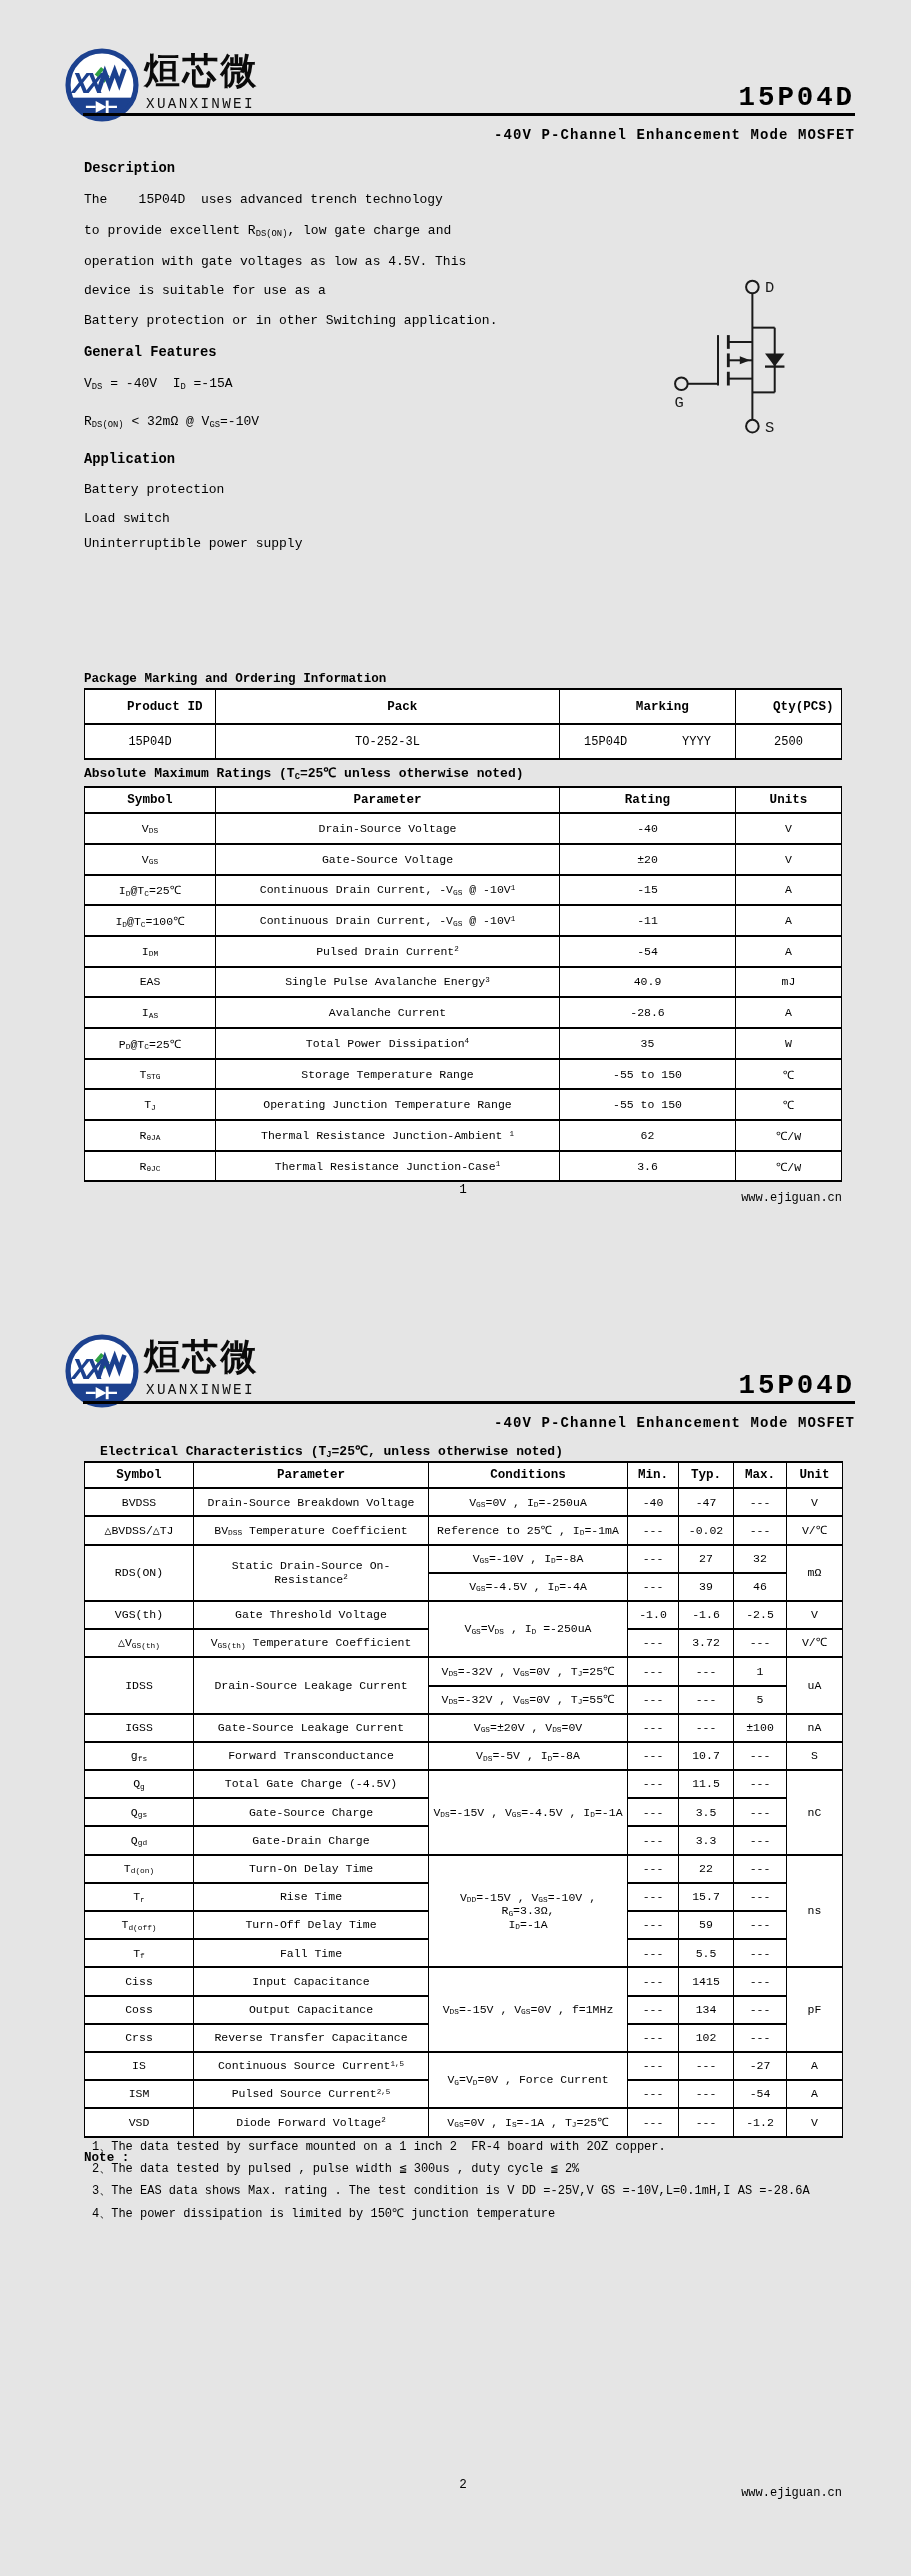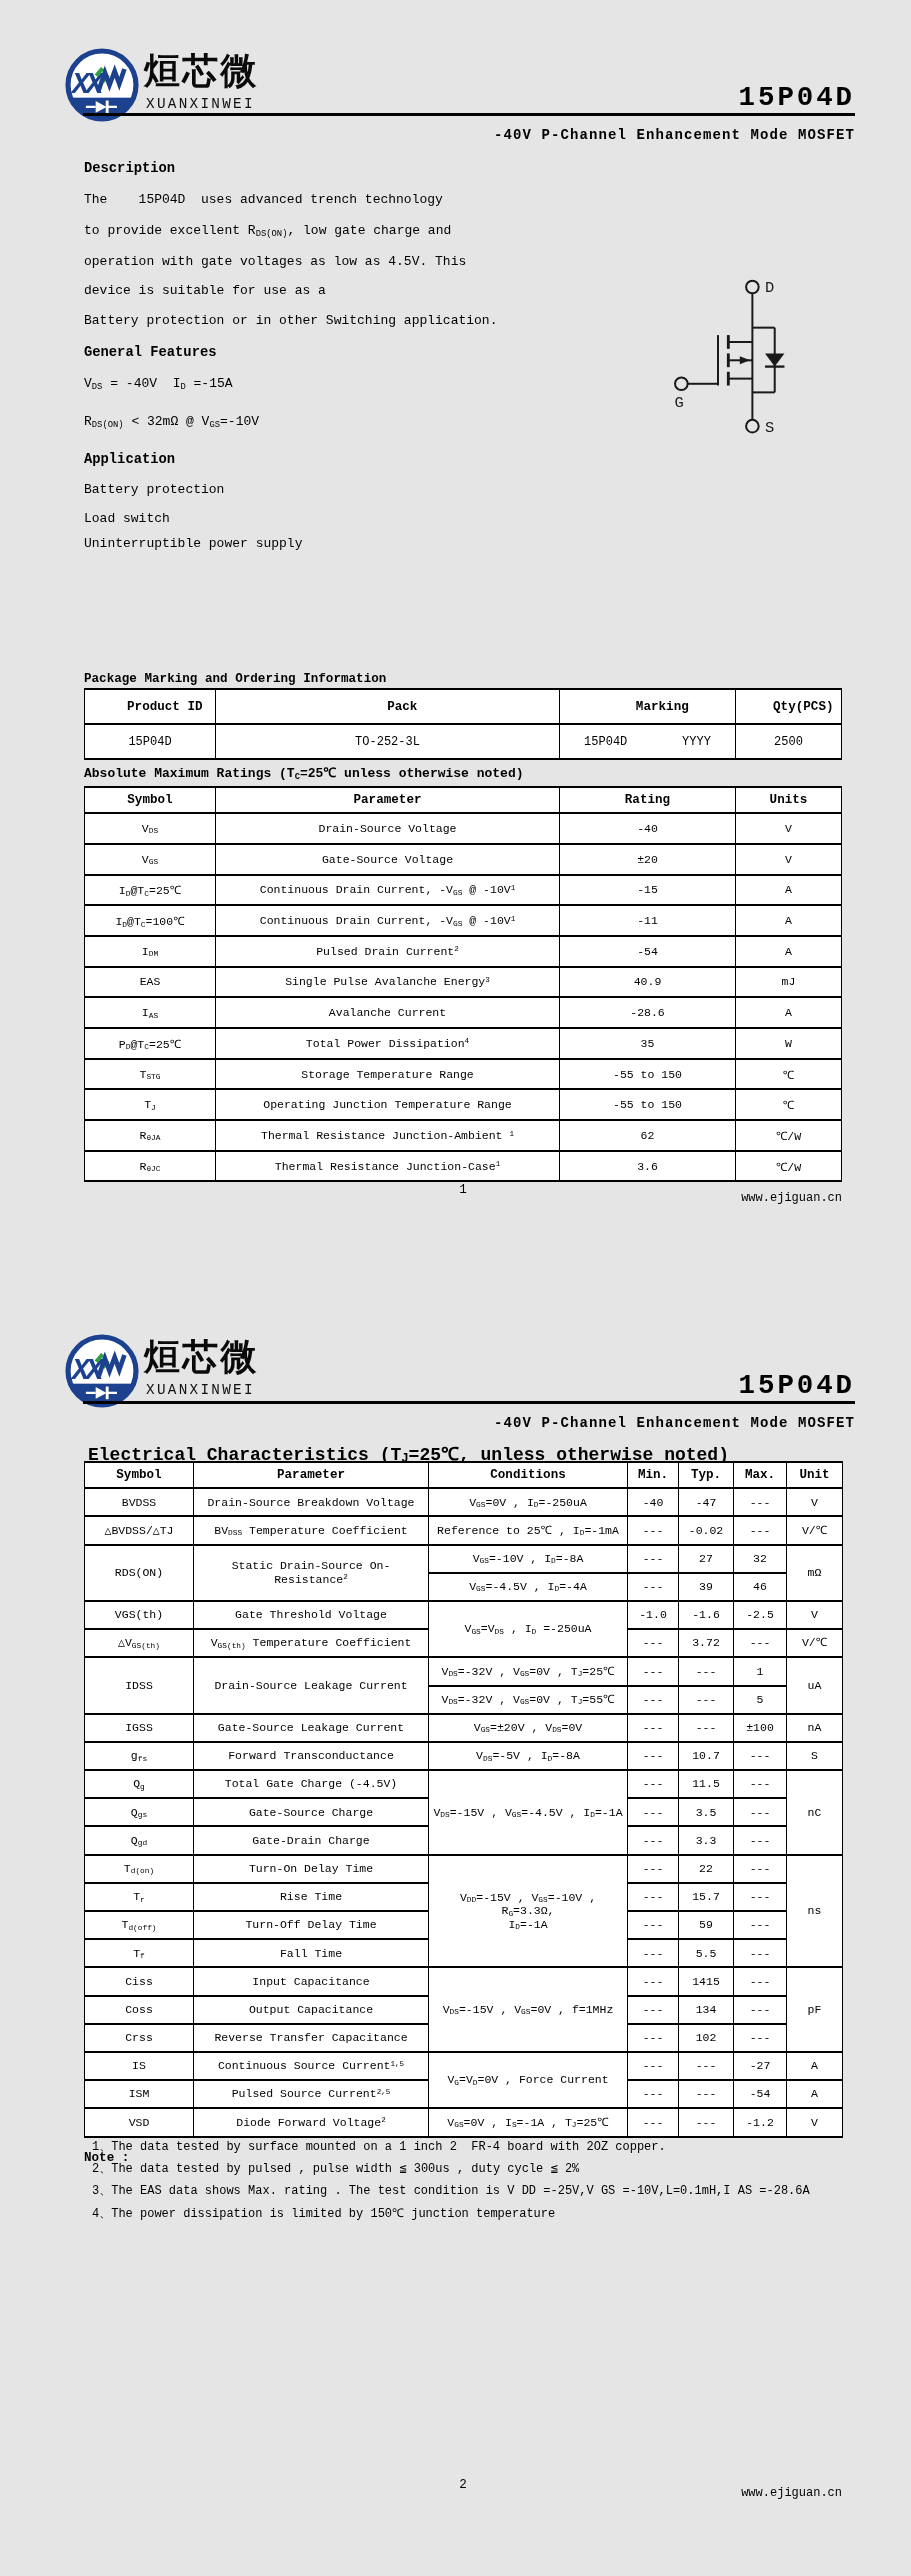--- a/index.html
+++ b/index.html
@@ -257,21 +257,21 @@
       </g>
     </svg>
     <div class="logo-cn">烜芯微</div>
     <div class="logo-en">XUANXINWEI</div>
   </div>
 
   <div class="abs part-title" style="right:56px;top:84px;">15P04D</div>
   <div class="abs h-rule" style="left:83px;top:113px;width:772px;"></div>
   <div class="abs subtitle" style="right:56px;top:127px;">-40V P-Channel Enhancement Mode MOSFET</div>
 
-  <div class="abs sec-h" style="left:88px;top:153px;font-size:18px;"><span>Electrical Characteristics (T</span><sub>J</sub><span>=25℃, unless otherwise noted)</span></div>
+  <div class="abs sec-h" style="left:100px;top:153px;font-size:13px;"><span>Electrical Characteristics (T</span><sub>J</sub><span>=25℃, unless otherwise noted)</span></div>
 
   <table class="tbl ec" style="left:84px;top:173px;width:757px;">
     <colgroup>
         <col style="width:109px">
         <col style="width:235px">
         <col style="width:199px">
         <col style="width:51px">
         <col style="width:55px">
         <col style="width:53px">
         <col style="width:56px">

